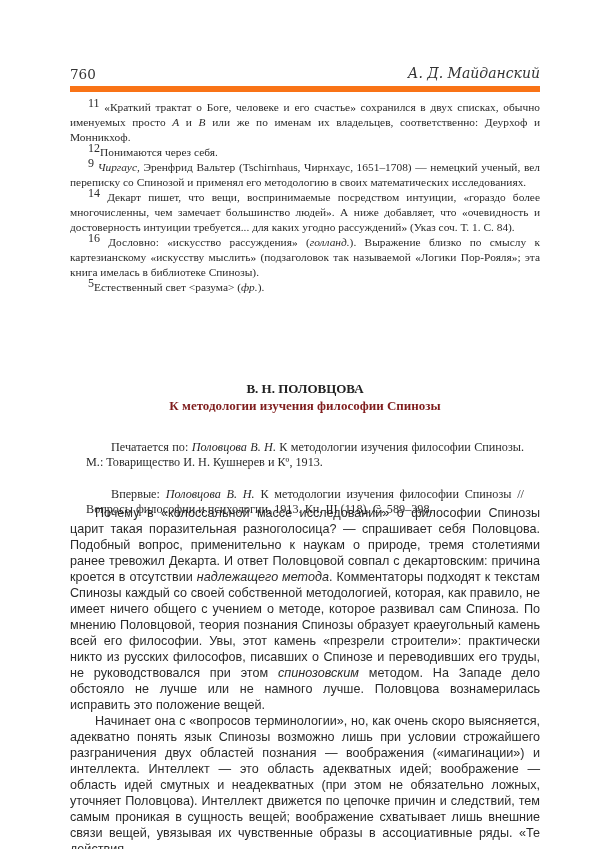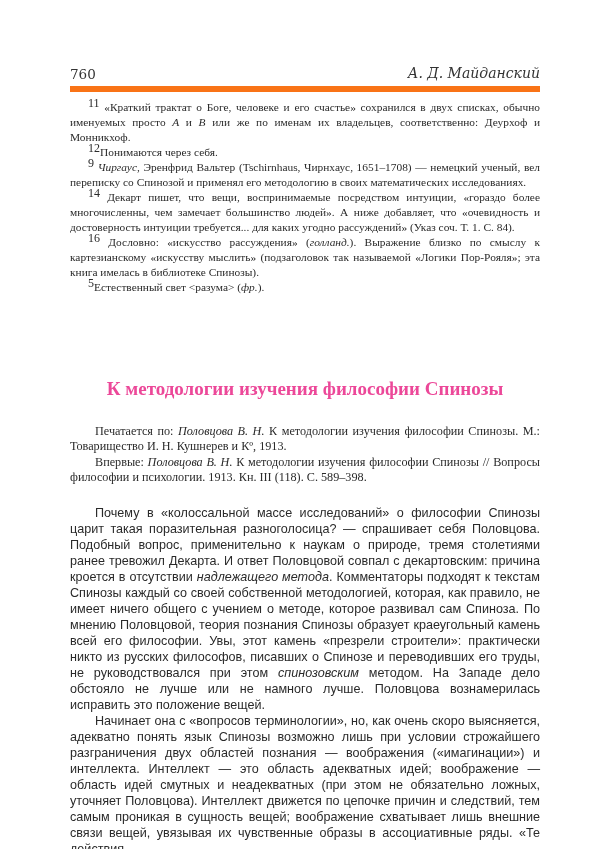--- a/index.html
+++ b/index.html
@@ -10,24 +10,24 @@
             border-bottom: 6px solid #f97316; }
   .page-num { position: absolute; left: 0; top: 0; font-size: 13.5px; color: #333; }
   .running-head { position: absolute; right: 0; top: -1px; font-size: 14px; font-style: italic; color: #333; }
   .notes { position: absolute; top: 100px; left: 0; width: 470px; font-size: 11.4px; line-height: 15px;
            text-align: justify; font-family: "Liberation Serif", serif; }
   .notes p { margin: 0; text-indent: 18px; }
   sup { font-size: 12px; vertical-align: 4px; line-height: 0; }
   .section { position: absolute; top: 380px; left: 0; width: 470px; text-align: center;
              font-family: "Liberation Serif", serif; font-weight: bold; }
   .section .author { font-size: 13px; line-height: 17px; color: #222; }
-  .section .title { font-size: 19px; line-height: 18px; color: #ec4899; }
+  .section .title { font-size: 13px; line-height: 18px; color: #7f1d1d; }
   .source { position: absolute; top: 424px; left: 0; width: 470px; font-size: 12.2px; line-height: 15.3px;
             text-align: justify; font-family: "Liberation Serif", serif; }
-  .source p { margin: 0; text-indent: 25px; }
+  .source p { margin: 16px; text-indent: 25px; }
   .body { position: absolute; top: 505px; left: 0; width: 470px; font-size: 12.6px; line-height: 16px;
           text-align: justify; font-family: Liberation Sans, sans-serif; }
   .body p { margin: 0; text-indent: 25px; }
   i, .it { font-style: italic; }
 </style>
 </head>
 <body>
 
 <div class="page">
   <div class="header">
@@ -38,20 +38,21 @@
   <div class="notes">
     <p><sup>11</sup> <span>«Краткий трактат о Боге, человеке и его счастье» сохранился в двух списках, обычно именуемых просто </span><i>A</i><span> и </span><i>B</i><span> или же по именам их владельцев, соответственно: Деурхоф и Монникхоф.</span></p>
     <p><sup>12</sup><span>Понимаются через себя.</span></p>
     <p><sup>9</sup> <i>Чиргаус</i><span>, Эренфрид Вальтер (Tschirnhaus, Чирнхаус, 1651–1708) — немецкий ученый, вел переписку со Спинозой и применял его методологию в своих математических исследованиях.</span></p>
     <p><sup>14</sup> <span>Декарт пишет, что вещи, воспринимаемые посредством интуиции, «гораздо более многочисленны, чем замечает большинство людей». А ниже добавляет, что «очевидность и достоверность интуиции требуется... для каких угодно рассуждений» (Указ соч. Т. 1. С. 84).</span></p>
     <p><sup>16</sup> <span>Дословно: «искусство рассуждения» (</span><i>голланд.</i><span>). Выражение близко по смыслу к картезианскому «искусству мыслить» (подзаголовок так называемой «Логики Пор-Рояля»; эта книга имелась в библиотеке Спинозы).</span></p>
     <p><sup>5</sup><span>Естественный свет &lt;разума&gt; (</span><i>фр.</i><span>).</span></p>
   </div>
 
   <div class="section">
+    <div class="author">В. Н. ПОЛОВЦОВА</div>
     <div class="title">К методологии изучения философии Спинозы</div>
   </div>
 
   <div class="source">
     <p><span>Печатается по: </span><i>Половцова В. Н.</i><span> К методологии изучения философии Спинозы. М.: Товарищество И. Н. Кушнерев и Кº, 1913.</span></p>
     <p><span>Впервые: </span><i>Половцова В. Н.</i><span> К методологии изучения философии Спинозы // Вопросы философии и психологии. 1913. Кн. III (118). С. 589–398.</span></p>
   </div>
 
   <div class="body">
     <p><span>Почему в «колоссальной массе исследований» о философии Спинозы царит такая поразительная разноголосица? — спрашивает себя Половцова. Подобный вопрос, применительно к наукам о природе, тремя столетиями ранее тревожил Декарта. И ответ Половцовой совпал с декартовским: причина кроется в отсутствии </span><i>надлежащего метода</i><span>. Комментаторы подходят к текстам Спинозы каждый со своей собственной методологией, которая, как правило, не имеет ничего общего с учением о методе, которое развивал сам Спиноза. По мнению Половцовой, теория познания Спинозы образует краеугольный камень всей его философии. Увы, этот камень «презрели строители»: практически никто из русских философов, писавших о Спинозе и переводивших его труды, не руководствовался при этом </span><i>спинозовским</i><span> методом. На Западе дело обстояло не лучше или не намного лучше. Половцова вознамерилась исправить это положение вещей.</span></p>

